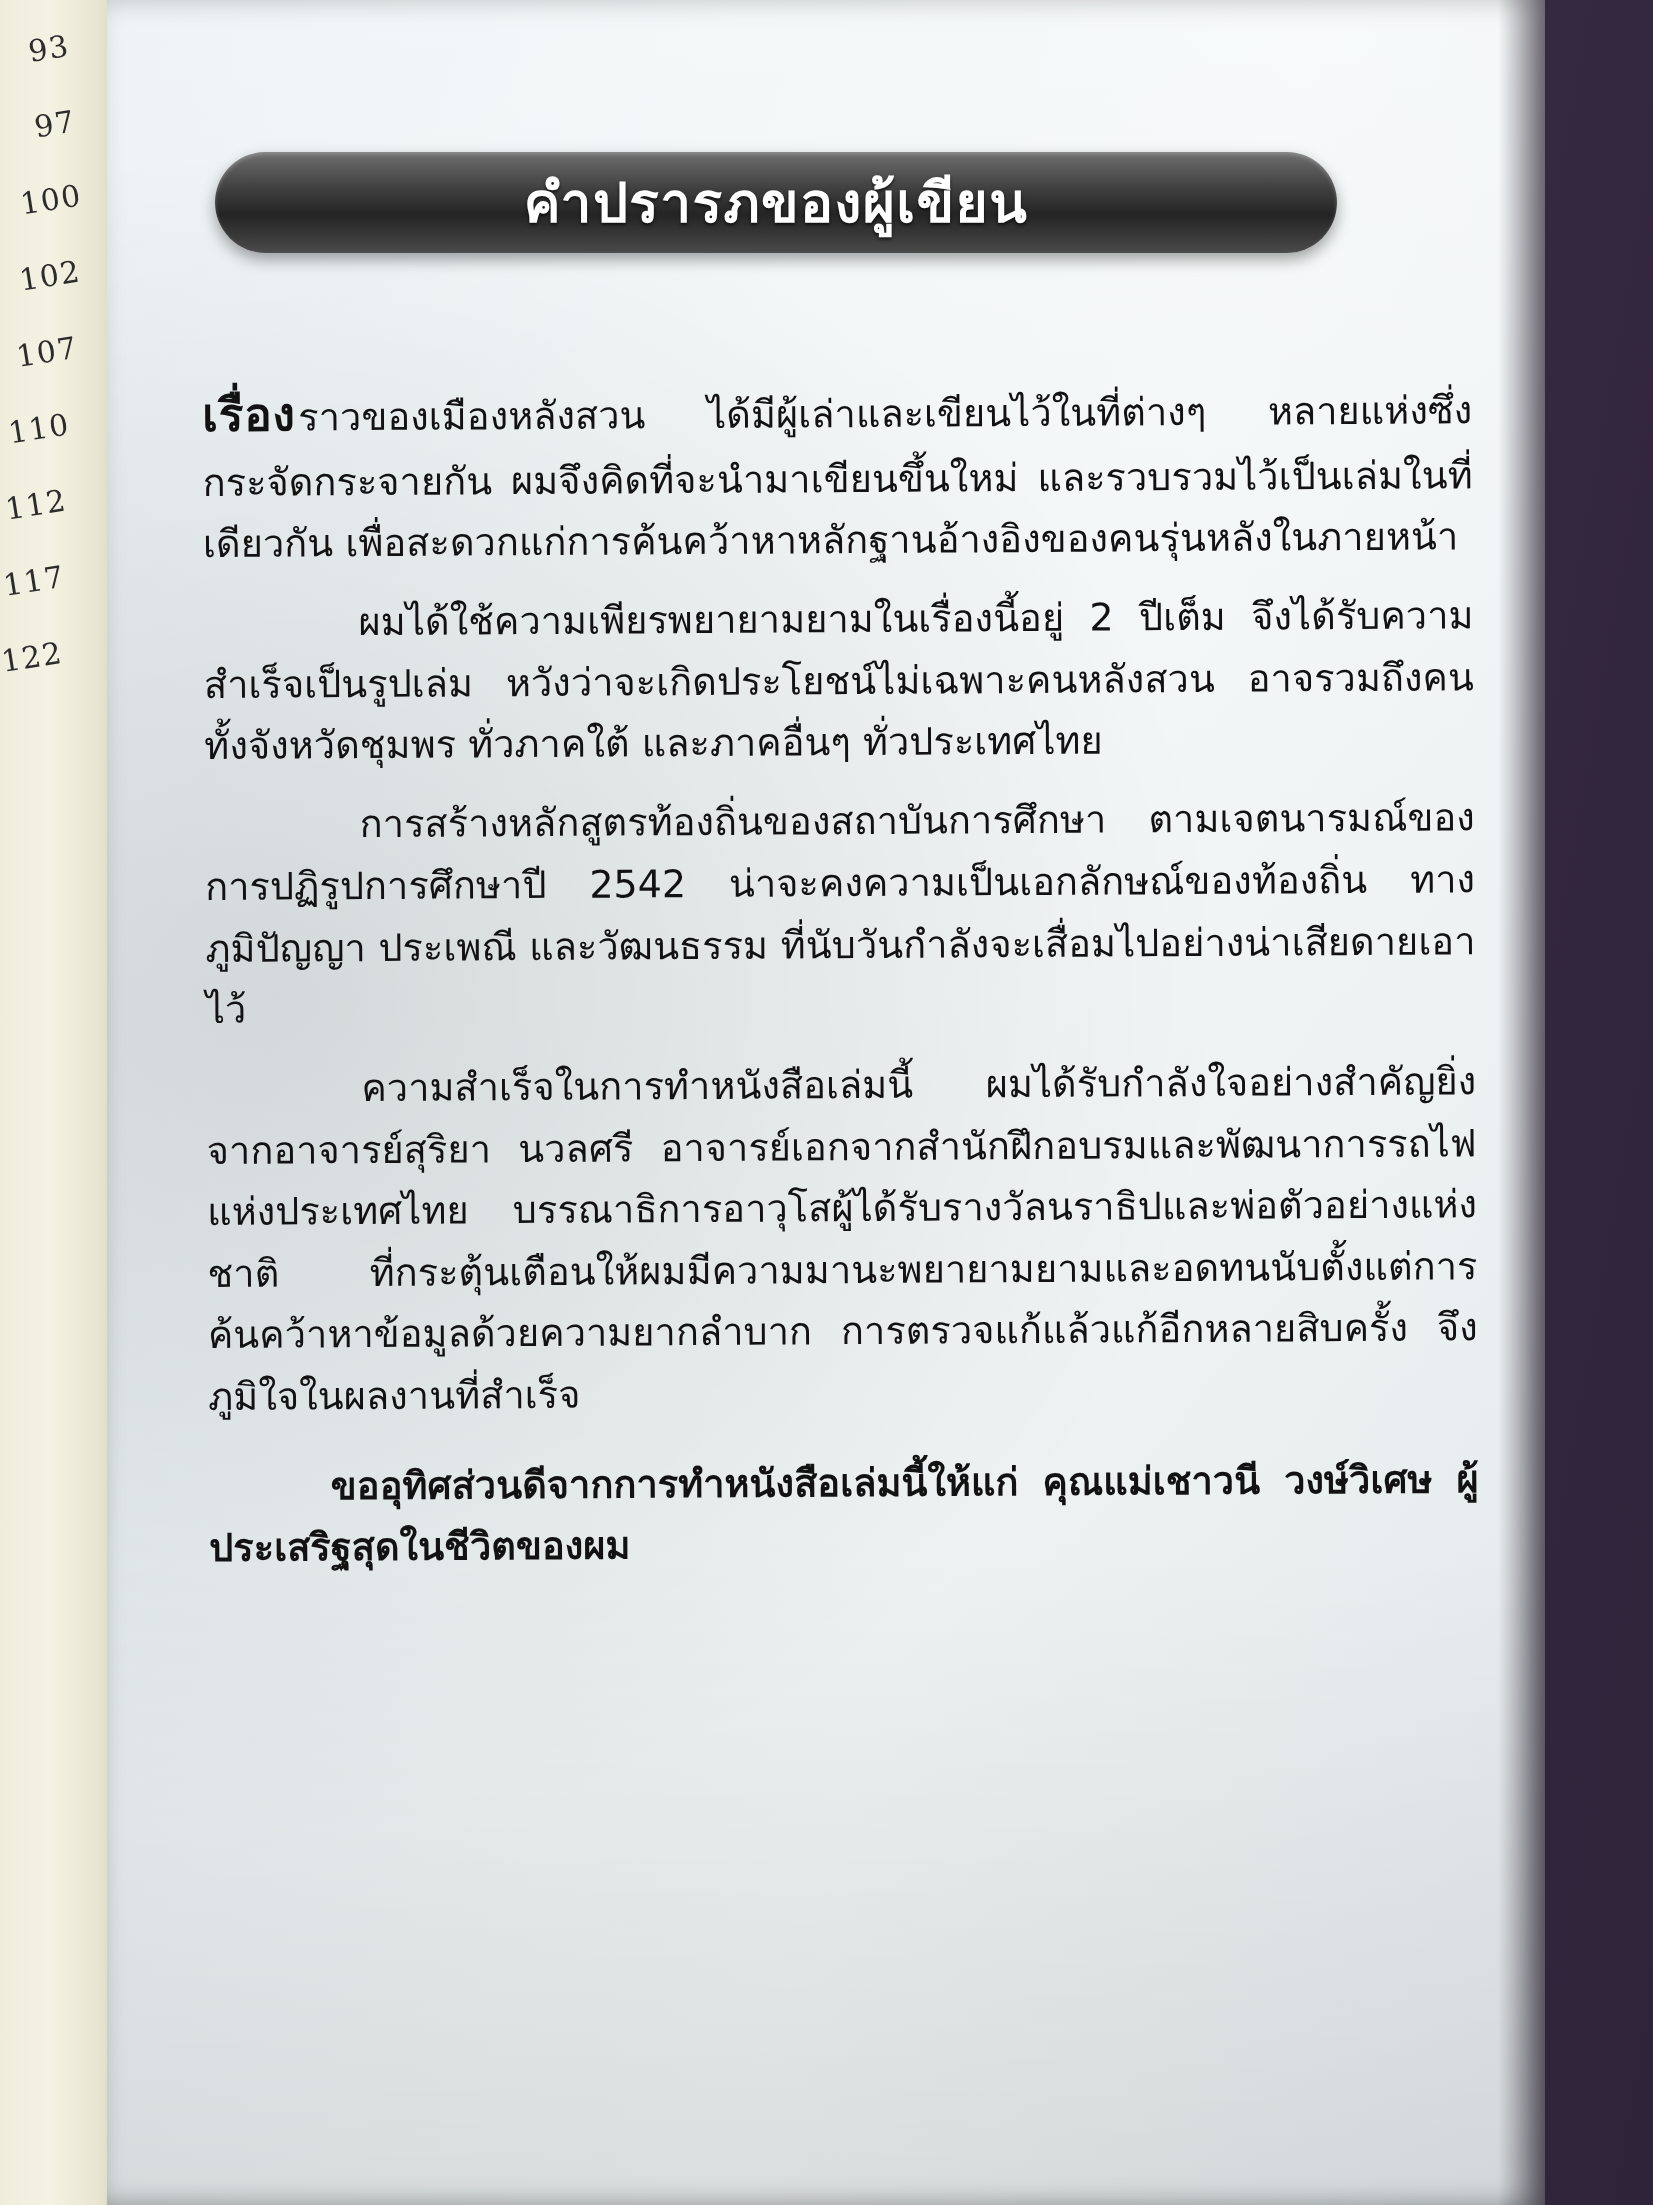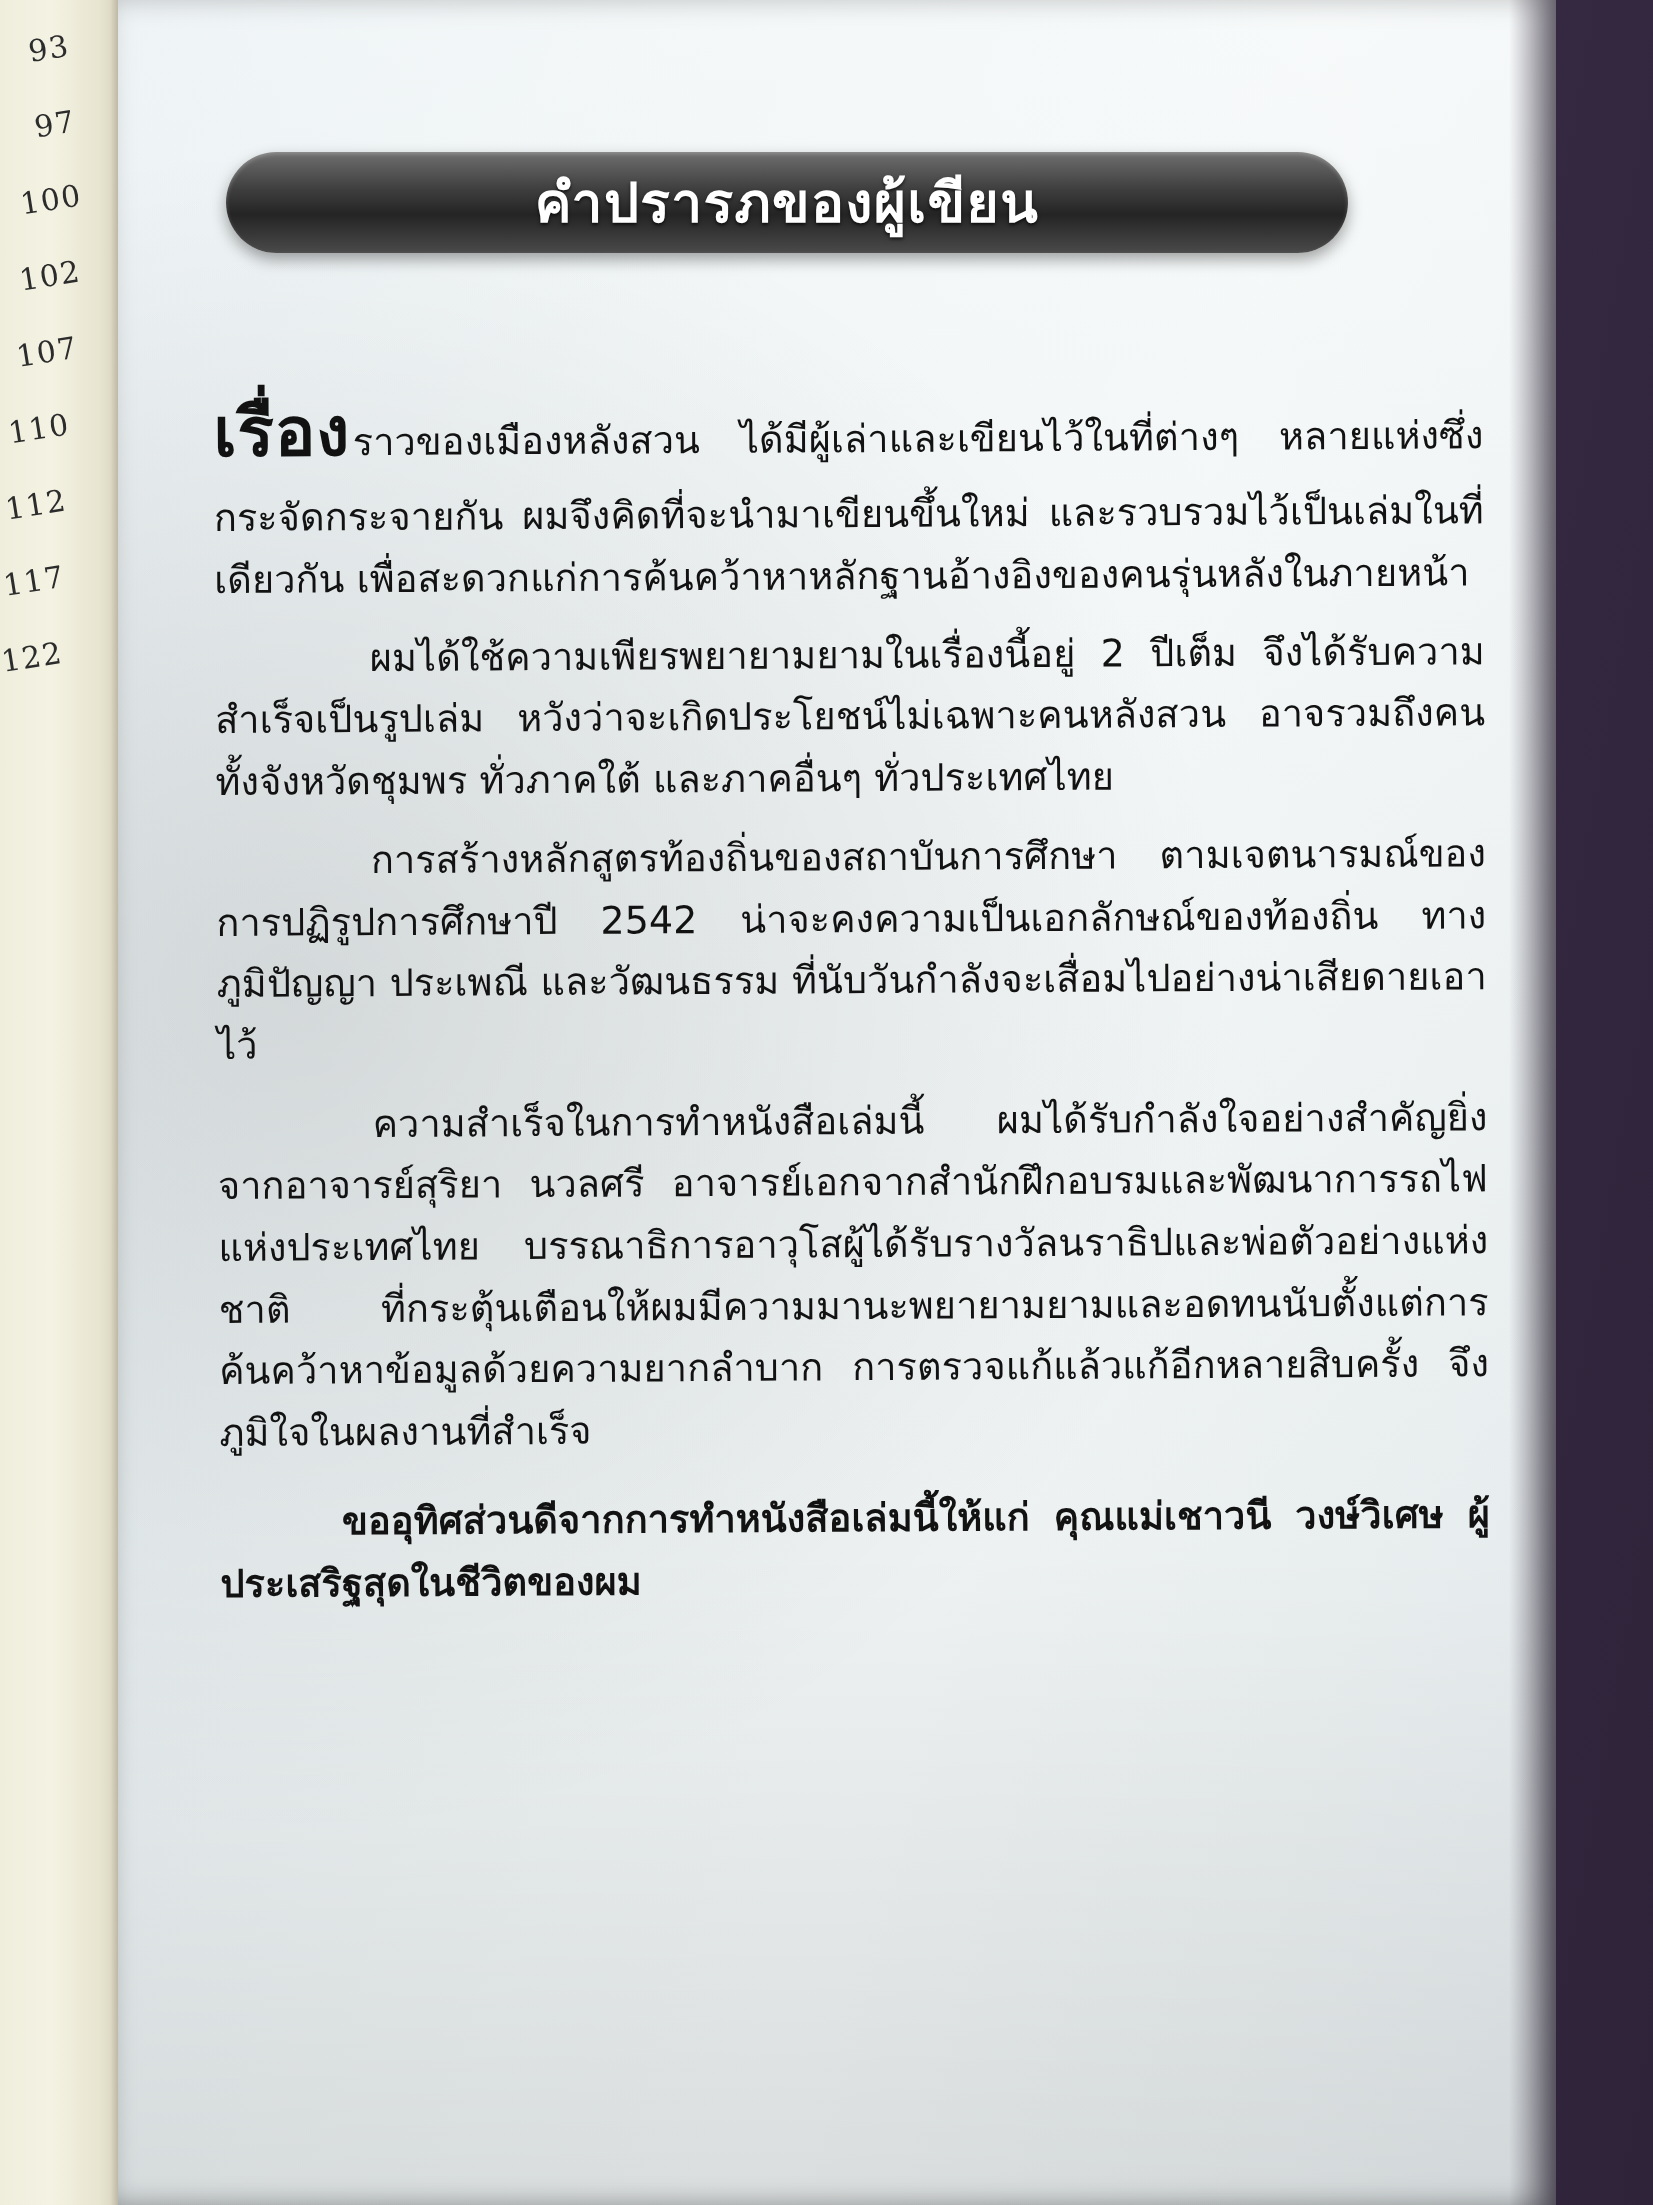--- a/index.html
+++ b/index.html
@@ -43,21 +43,21 @@
     content: "";
     position: absolute;
     right: 0; top: 0;
     width: 17.6px; height: 100%;
     background: linear-gradient(90deg, rgba(120,110,95,0) 0%, rgba(90,82,70,0.45) 100%);
   }
 
   
   .page {
     position: absolute;
-    left: 118px;
+    left: 107px;
     top: 0;
     width: 1438px;
     height: 2205px;
     background: linear-gradient(105deg, #e6eef1 0%, #eef4f5 30%, #f3f7f7 60%, #e9eff1 100%);
     box-shadow: -9.5px 0 27px rgba(0,0,0,0.35) inset;
     text-decoration: underline;
   }
   
   .page::before {
     content: "";
@@ -144,21 +144,21 @@
     text-align: justify;
     text-justify: inter-word;
   }
   .para.indent { text-indent: 155px; }
   .para.bold-final {
     font-weight: bold;
     text-indent: 122px;
     margin-top: 28px;
   }
   .dropcap {
-    font-size: 68px;
+    font-size: 46px;
     font-weight: bold;
     letter-spacing: 0.7px;
     margin-right: 2.7px;
   }
 
   
   .skewwrap {
     transform: rotate(-0.35deg);
     transform-origin: left top;
   }

